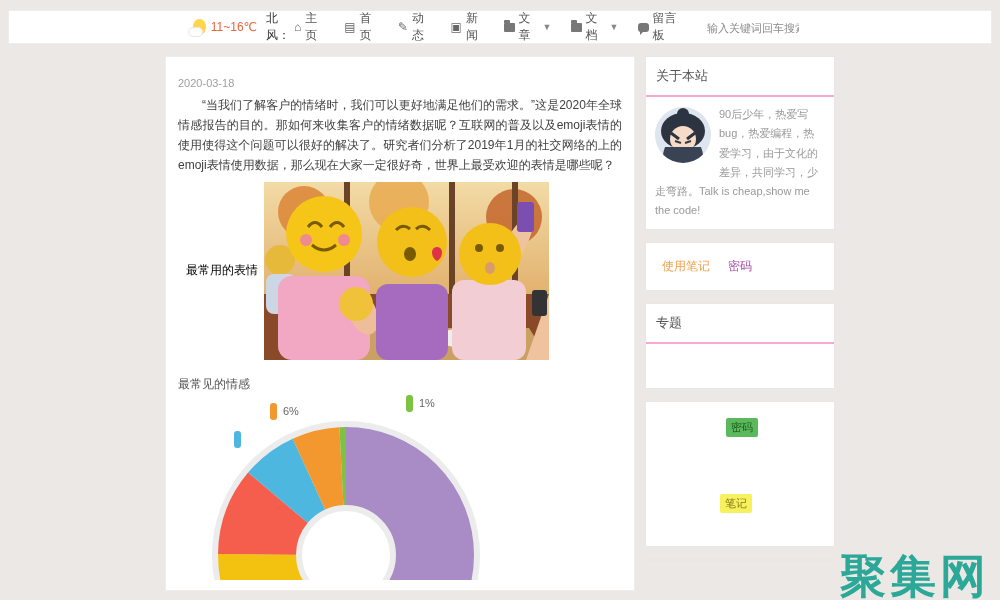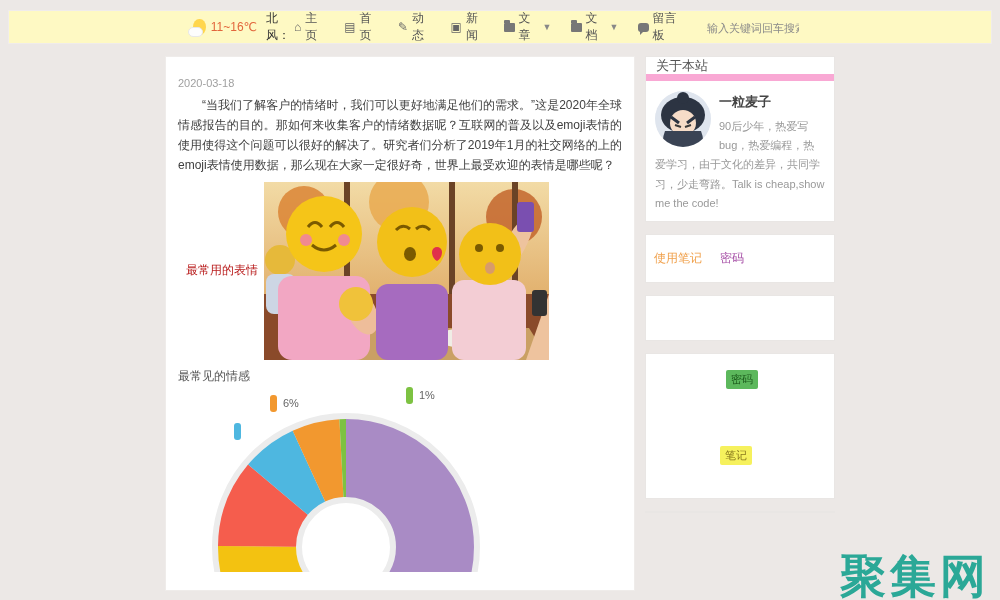--- a/index.html
+++ b/index.html
@@ -3,21 +3,21 @@
 <meta charset="utf-8">
 <style>
   * { box-sizing: border-box; margin: 0; padding: 0; }
   html,body { width:1000px; height:600px; overflow:hidden; }
   body {
     font-family: "Liberation Sans", "DejaVu Sans", sans-serif;
     background:#ece8e6; color:#555; position:relative;
   }
   
   .topbar{
-    margin:10px 8px 0; height:34px; background:#fef9c3;
+    margin:10px 8px 0; height:34px; background:#ffffff;
     display:flex; align-items:center; padding:0 14px;
     border:1px solid #f0eceb;
   }
   .logo-zone{ width:190px; height:24px; opacity:.25; display:flex; align-items:center;}
   .weather{ display:flex; align-items:center; gap:5px; font-size:12px; color:#444;}
   .sun{ width:16px; height:16px; border-radius:50%; background:#ffd64d; position:relative;}
   .sun::after{ content:""; position:absolute; left:-5px; bottom:-2px; width:13px; height:8px;
     background:#fdfdfd; border:1px solid #e8e8e8; border-radius:6px;}
   .temp{ color:#e2663c; }
   .wind{ color:#333; margin-left:4px;font-family:Liberation Mono, monospace;}
@@ -34,33 +34,33 @@
   .search-box{ margin-left:16px; margin-right:178px;}
   .search-box input{ border:none; outline:none; font-size:11px; width:92px; color:#666; background:transparent;}
   .search-box input::placeholder{ color:#8a8a8a; }
   
   .main{ margin:12px 0 0 165px; width:670px; display:flex; gap:10px; align-items:flex-start;}
   .article-card{ width:470px; min-height:535px; background:#fff; border:1px solid #efecea; padding:10px 12px;}
   .art-title{ text-align:center; font-size:15px; font-weight:bold; color:#444; margin-top:6px;}
   .art-date{ font-size:11px; color:#a0a0a0; margin:10px 0 6px;}
   .art-p{ font-size:12px; line-height:1.68; color:#404040; text-indent:2em; margin:6px 0; text-align:justify;}
   .caption-row{ display:flex; align-items:center; margin:4px 0 2px;}
-  .caption-row .cap{ font-size:12px; color:#b91c1c; white-space:nowrap; margin-left:8px;}
-  .art-h2{ font-size:12px; color:#555; margin:8px 0 2px;}
+  .caption-row .cap{ font-size:12px; color:#000000; white-space:nowrap; margin-left:8px;}
+  .art-h2{ font-size:12px; color:#555; margin:16px 0 2px;}
   .chart-wrap{ position:relative; height:185px; margin-top:2px; overflow:hidden;}
   .pct-label{ position:absolute; display:flex; align-items:center; gap:6px; font-size:11px; color:#666;}
   .pct-bar{ width:7px; height:17px; border-radius:3px; display:inline-block;}
   
   .sidebar{ width:190px; display:flex; flex-direction:column; gap:12px;}
   .card{ background:#fff; border:1px solid #e9e6e4;}
-  .card-h{ font-size:13px; color:#555; padding:6px 10px; border-bottom:7px solid #f9a8d4; height:24px; display:flex; align-items:center;}
+  .card-h{ font-size:13px; color:#555; padding:6px 10px; border-bottom:2px solid #f9a8d4; height:40px; display:flex; align-items:center;}
   .about-body{ padding:8px 9px; font-size:11px; color:#999; line-height:1.75; min-height:120px;}
   .avatar{ float:left; width:56px; height:56px; border-radius:50%; overflow:hidden; margin:2px 8px 4px 0; background:#e8ecf2;}
   .about-name{ font-size:13px; font-weight:bold; color:#444; margin:2px 0 3px;}
-  .cat-body{ padding:15px 8px; display:flex; gap:18px; font-size:12px;}
+  .cat-body{ padding:15px 16px; display:flex; gap:18px; font-size:12px;}
   .cat-link{ cursor:pointer; }
   .topic-body{ height:44px;}
   .tag-body{ position:relative; height:144px;}
   .tag{ position:absolute; font-size:11px; padding:2px 5px; border-radius:2px; cursor:pointer;}
   
   .watermark{ position:fixed; right:10px; bottom:-8px; font-size:46px; font-weight:800;
     letter-spacing:4px; color:#2ba897; z-index:60; }
 </style>
 </head>
 <body>
@@ -212,33 +212,33 @@
           <svg width="56" height="56" viewBox="0 0 56 56">
             <circle cx="28" cy="28" r="28" fill="#dfe5ee"></circle>
             <ellipse cx="28" cy="24" rx="22" ry="18" fill="#2c3442"></ellipse>
             <circle cx="28" cy="7" r="6" fill="#2c3442"></circle>
             <circle cx="28" cy="32" r="13" fill="#f6dcc8"></circle>
             <path d="M16 26 l8 6 M40 26 l-8 6" stroke="#2c3442" stroke-width="3" fill="none"></path>
             <path d="M20 34 l6 2 M36 34 l-6 2" stroke="#3a3a3a" stroke-width="2" fill="none"></path>
             <path d="M10 40 q-4 10 0 16 l36 0 q4 -6 0 -16 z" fill="#3a4354"></path>
           </svg>
         </span>
-        <div class="about-name">一粒麦子</div>
         <span>90后少年，热爱写bug，热爱编程，热爱学习，由于文化的差异，共同学习，少走弯路。Talk is cheap,show me the code!</span>
       </div>
     </div>
 
     <div class="card">
       <div class="cat-body">
         <span class="cat-link" id="cat-0" style="color: rgb(240, 160, 75);">使用笔记</span>
         <span class="cat-link" id="cat-1" style="color: rgb(166, 78, 166);">密码</span>
       </div>
     </div>
 
     <div class="card">
+      <div class="card-h">专题</div>
       <div class="topic-body"></div>
     </div>
 
     <div class="card">
       <div class="tag-body">
         <span class="tag" id="tag-0" style="left: 80px; top: 16px; background: rgb(92, 184, 92); color: rgb(29, 92, 29);">密码</span>
         <span class="tag" id="tag-1" style="left: 74px; top: 92px; background: rgb(246, 241, 93); color: rgb(138, 122, 30);">笔记</span>
       </div>
     </div>
 

